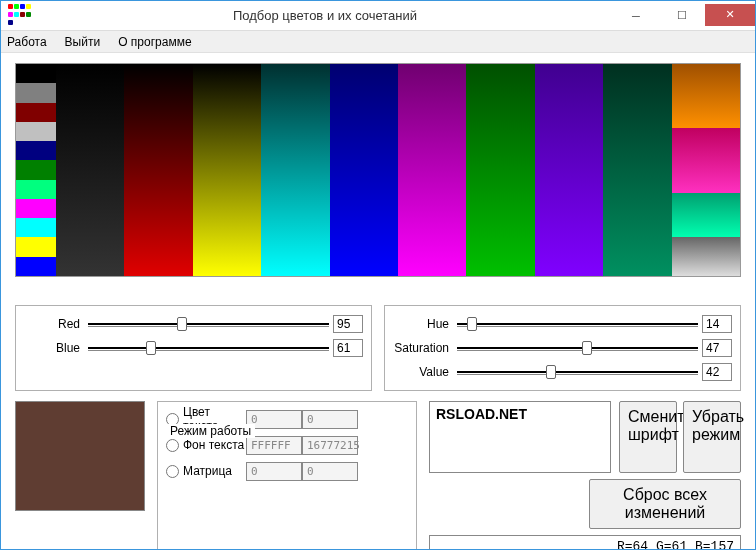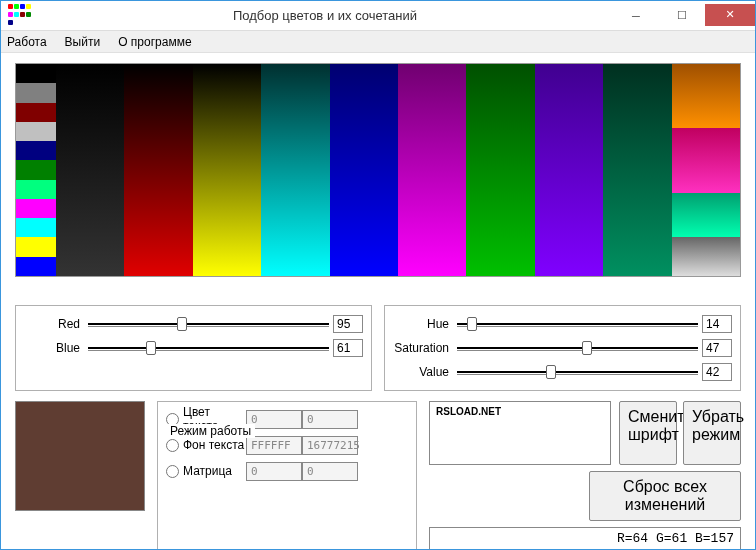--- a/index.html
+++ b/index.html
@@ -30,21 +30,21 @@
 .bottom-row { display: flex; gap: 12px; margin-top: 10px; }
 .color-preview { width: 130px; height: 110px; border: 1px solid #888; }
 .mode-group { border: 1px solid #b0b0b0; padding: 4px 8px 6px; position: relative; width: 260px; }
 .mode-group .legend { position: absolute; top: -8px; left: 8px; background: #fff; padding: 0 4px; font-size: 12px; margin-top: 30px; }
 .mode-row { display: flex; align-items: center; height: 26px; gap: 0; }
 .mode-row input[type=radio] { margin-right: 4px; }
 .mode-row label { width: 80px; display: inline-flex; align-items: center; }
 .mode-val { width: 56px; border: 1px solid #888; background: #f4f4f4; color: #888; padding: 2px 4px; font-family: monospace; font-size: 11px; }
 .right-col { flex: 1; display: flex; flex-direction: column; gap: 6px; }
 .right-top { display: flex; gap: 8px; }
-.textbox { flex: 1; border: 1px solid #888; background: #fff; padding: 4px 6px; height: 64px; font-family: Arial; font-weight: bold; font-size: 10px; }
+.textbox { flex: 1; border: 1px solid #888; background: #fff; padding: 4px 6px; height: 72px; font-family: Arial; font-weight: bold; font-size: 14px; }
 .btn { border: 1px solid #888; background: #f0f0f0; padding: 6px 8px; text-align: center; font-size: 16px; cursor: default; border-radius: 2px; }
 .btn-row { display: flex; gap: 6px; }
 .status { border: 1px solid #888; padding: 3px 6px; font-family: 'Courier New', monospace; font-size: 13px; text-align: right; }
 </style>
 </head>
 <body>
 
 <div class="titlebar">
   <div class="titlebar-icon">
     <span style="background:#f00"></span>

